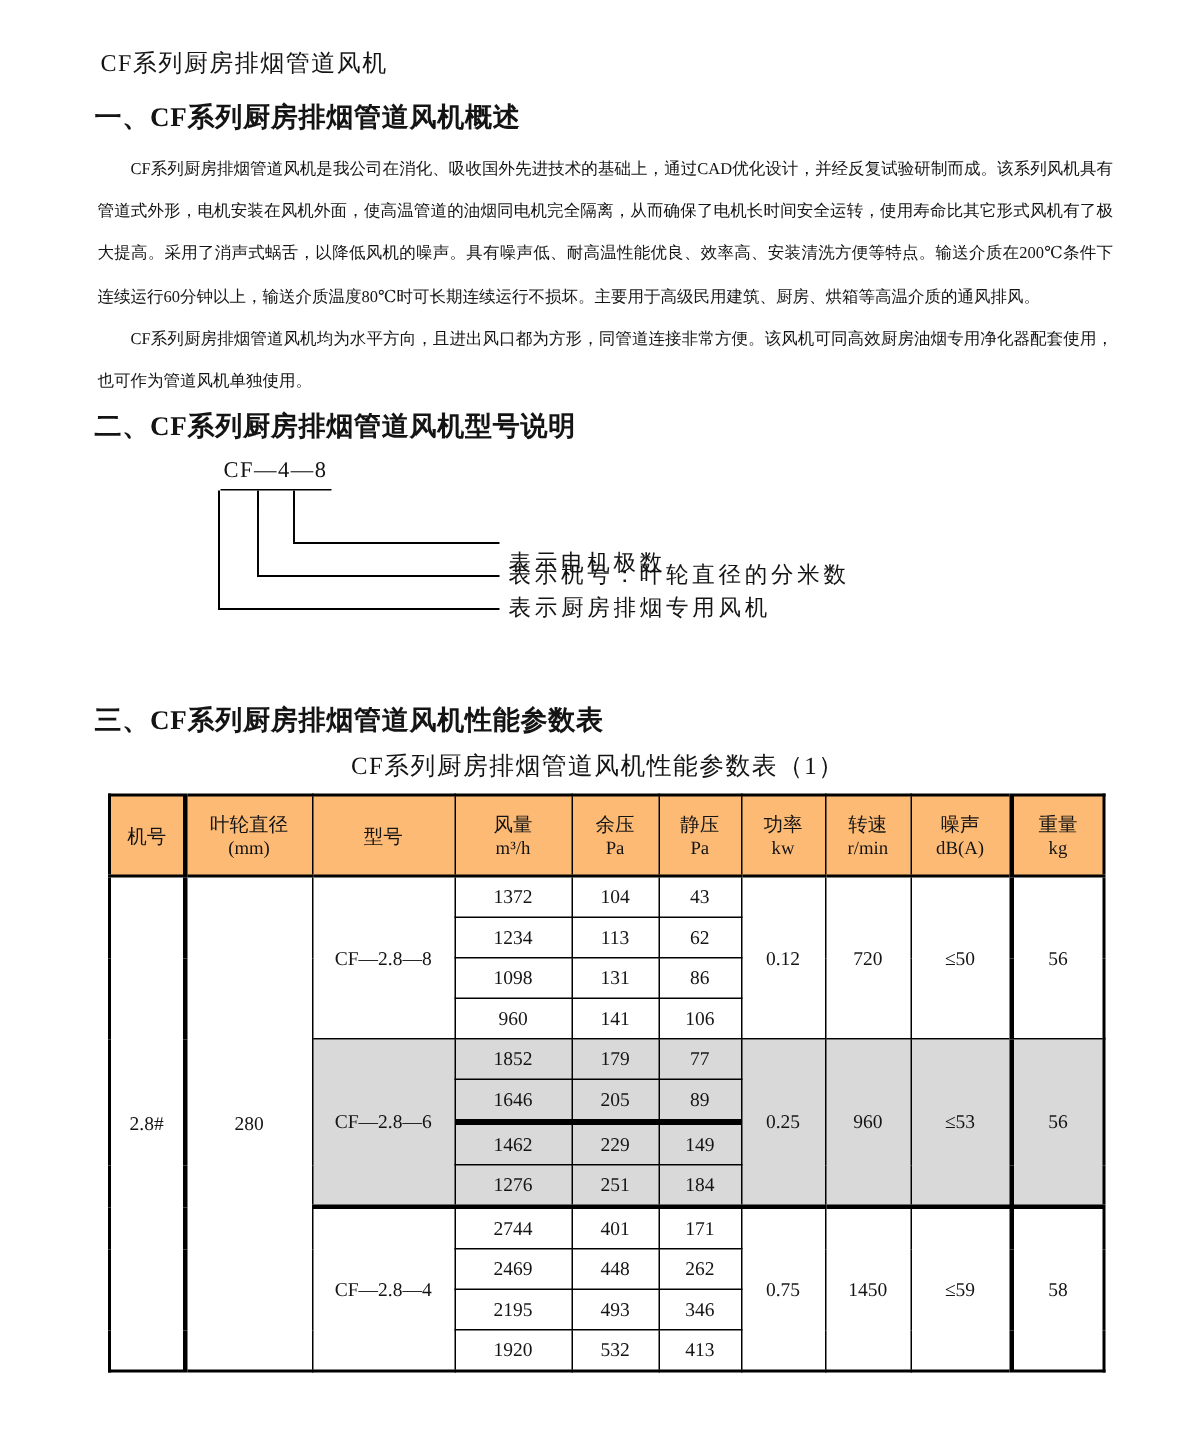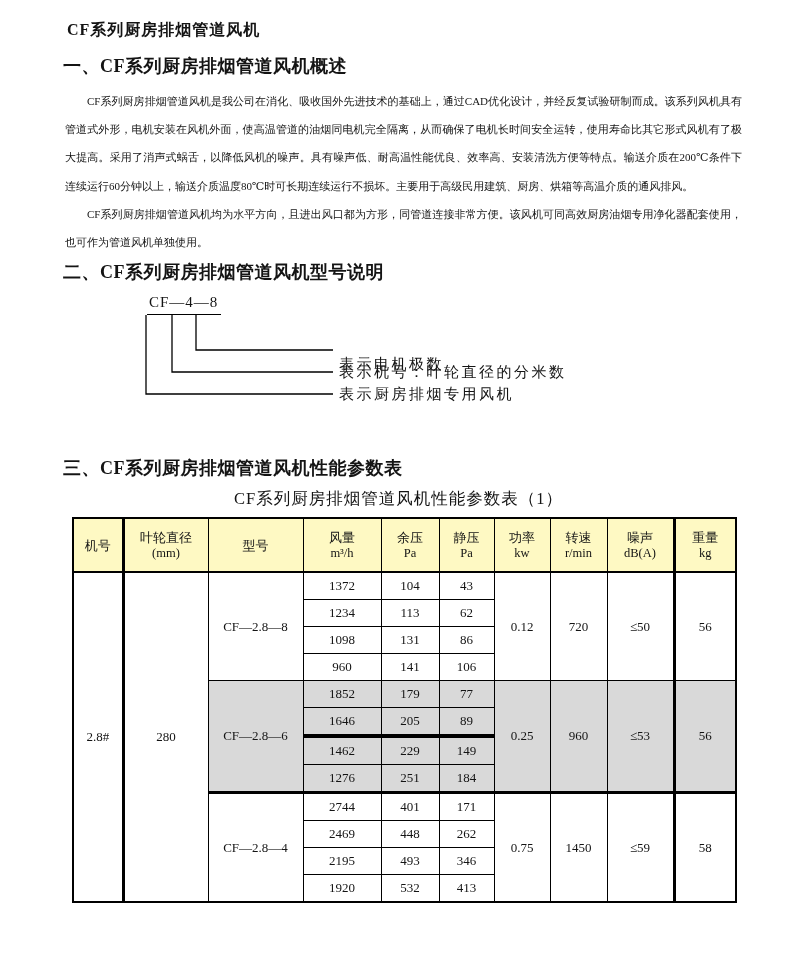--- a/index.html
+++ b/index.html
@@ -3,21 +3,21 @@
 <meta charset="utf-8">
 <style>
   html,body{margin:0;padding:0;background:#ffffff;}
   body{
     width:800px;height:962px;
     font-family:"Liberation Serif","DejaVu Serif",serif;
     color:#141414;
   }
   .page{box-sizing:border-box;width:800px;height:962px;padding:20px 58px 0 65px;overflow:hidden;}
 
-  .doc-title{font-size:16px;font-weight:bold;margin:0 0 0 2px;letter-spacing:1px;}
+  .doc-title{font-size:16px;font-weight:normal;margin:12px 0 0 2px;letter-spacing:1px;}
   .sec-heading{font-size:18px;font-weight:bold;margin:13px 0 0 -2px;letter-spacing:.5px;}
   .sec-heading.s2{margin-top:4px;}
   .sec-heading.s3{margin-top:40px;}
 
   .para{font-size:11px;line-height:28.2px;text-align:justify;text-indent:2em;margin:9px 0 0 0;}
   .para.cont{margin-top:0;}
 
   
   .diagram{position:relative;height:122px;margin-top:10px;}
   .model-code{
@@ -25,21 +25,21 @@
     padding:0 3px 3px 2px;border-bottom:1.5px solid #000;white-space:nowrap;
   }
   .diagram svg{position:absolute;left:0;top:0;}
   .dlabel{position:absolute;left:274px;font-size:15px;letter-spacing:2.5px;line-height:20px;white-space:nowrap;}
   .dlabel.l0{top:60px}.dlabel.l1{top:68px}.dlabel.l2{top:90px}
 
   .table-caption{font-size:16.5px;font-weight:normal;text-align:center;letter-spacing:1px;margin:8px 10px 0 0;}
 
   table.perf{border-collapse:collapse;table-layout:fixed;width:663px;margin:7px 0 0 7px;border:2px solid #000;}
   .perf th,.perf td{border:1px solid #000;text-align:center;vertical-align:middle;padding:0;font-weight:normal;}
-  .perf thead th{background:#fef9c3;height:52px;font-size:13px;border-bottom-width:2px;line-height:17px;}
+  .perf thead th{background:#fdba74;height:52px;font-size:13px;border-bottom-width:2px;line-height:17px;}
   .perf thead .sub{font-size:12.5px;line-height:15px;}
   .perf tbody td{height:26px;font-size:13px;}
   .thickR{border-right-width:3px !important;}
   .g2{background:#d9d9d9;}
   .thick-top{border-top-width:4px !important;}
   .thick-bottom{border-bottom-width:3px !important;}
 </style>
 </head>
 <body>
 

